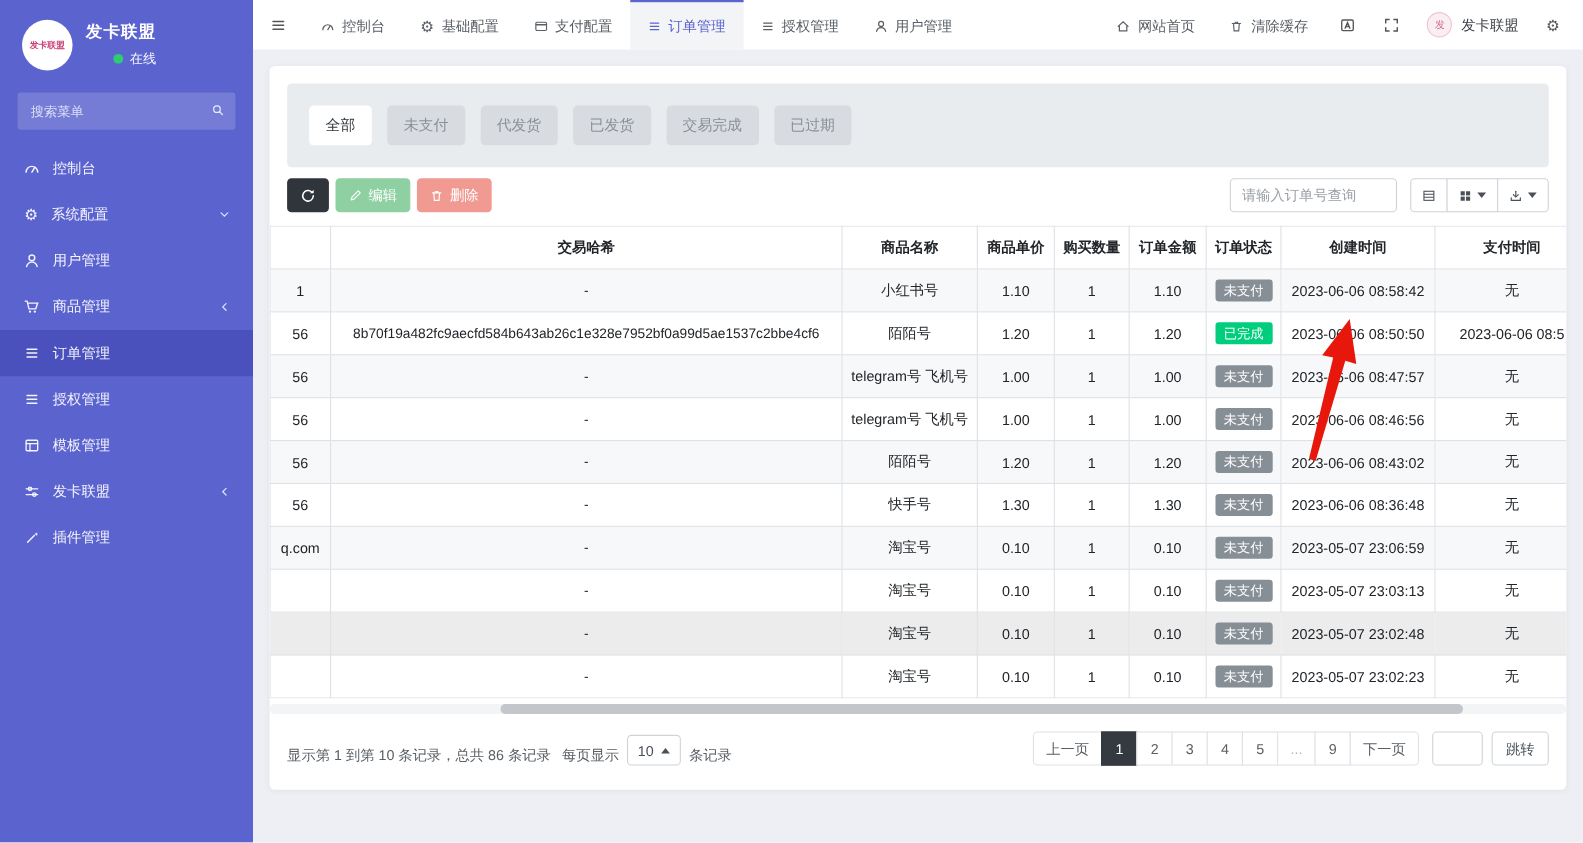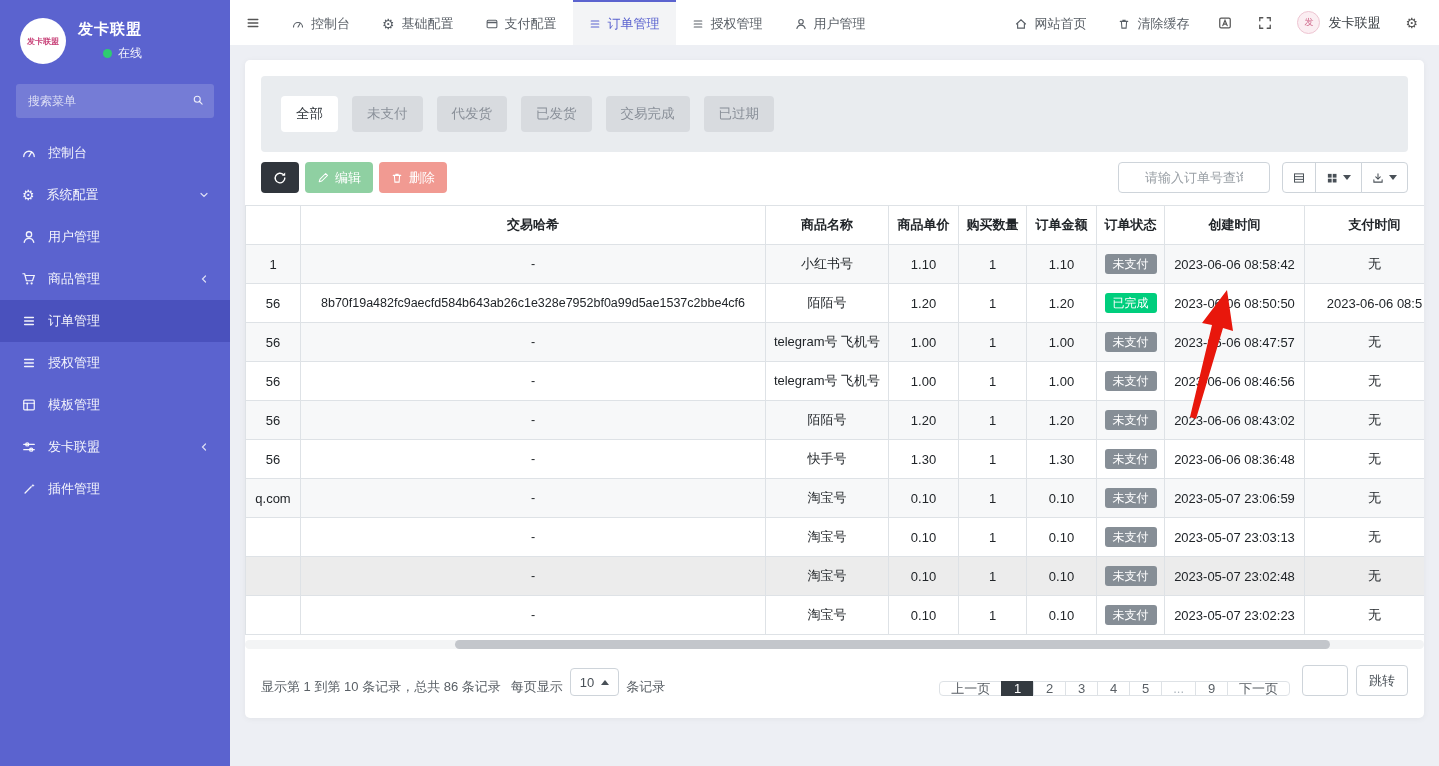--- a/index.html
+++ b/index.html
@@ -54,21 +54,21 @@
   .tab { padding:9px 15px; border-radius:4px; background:#d8dbdf; color:#8a9099; cursor:pointer; font-size:13.5px; }
   .tab.active { background:#fff; color:#32383e; }
 
   .toolbar { margin:8px 16px 12px; display:flex; align-items:center; }
   .btn { height:31px; border:none; border-radius:4px; font-size:13px; display:inline-flex; align-items:center;
     gap:6px; padding:0 12px; color:#fff; cursor:pointer; font-family:inherit; }
   .btn-refresh { background:#30353c; width:38px; justify-content:center; padding:0; }
   .btn-edit { background:#8fd0a2; margin-left:6px; }
   .btn-del { background:#f19a92; margin-left:6px; }
   .toolbar-right { margin-left:auto; display:flex; align-items:center; }
-  .search-input { width:152px; height:31px; border:1px solid #ced4da; border-radius:4px; padding:0 26px;
+  .search-input { width:152px; height:31px; border:1px solid #ced4da; border-radius:4px; padding:0 10px;
     font-size:13px; color:#0c4a6e; outline:none; font-family:inherit; }
   .search-input::placeholder { color:#9aa0a6; }
   .btn-group { margin-left:12px; display:flex; }
   .btn-light { background:#fff; border:1px solid #ced4da; color:#495057; height:31px; padding:0 10px;
     display:flex; align-items:center; gap:5px; cursor:pointer; margin-left:-1px; font-family:inherit; }
   .btn-group .btn-light:first-child { border-radius:4px 0 0 4px; margin-left:0; }
   .btn-group .btn-light:last-child { border-radius:0 4px 4px 0; }
   .caret-down { width:0; height:0; border-left:4px solid transparent; border-right:4px solid transparent; border-top:5px solid #495057; }
   .caret-up { width:0; height:0; border-left:4px solid transparent; border-right:4px solid transparent; border-bottom:5px solid #495057; }
 
@@ -83,21 +83,21 @@
   .badge-unpaid { background:var(--badge-unpaid,#868e96); }
   .badge-done { background:var(--badge-done,#00ce7d); }
 
   .hscroll { height:9px; margin:5px 0 4px; position:relative; background:#f3f4f5; border-radius:5px; }
   .hscroll .thumb { position:absolute; left:210px; width:875px; height:9px; background:#c3c6cb; border-radius:5px; cursor:pointer; }
 
   .pagi { display:flex; align-items:flex-end; padding:12px 16px 16px; color:#5a6066; }
   .perpage { display:inline-flex; align-items:center; gap:7px; border:1px solid #ced4da; border-radius:4px;
     height:28px; padding:0 9px; margin:0 7px; color:#495057; background:#fff; cursor:pointer; font-family:inherit; font-size:13px; }
   .pages { margin-left:auto; display:flex; }
-  .pbtn { min-width:33px; height:15px; padding:0 11px; display:flex; align-items:center; justify-content:center;
+  .pbtn { min-width:33px; height:31px; padding:0 11px; display:flex; align-items:center; justify-content:center;
     border:1px solid #dee2e6; background:#fff; color:#5a6066; margin-left:-1px; font-size:13px; cursor:pointer; font-family:inherit; }
   .pbtn:first-child { border-radius:4px 0 0 4px; margin-left:0; }
   .pbtn:last-child { border-radius:0 4px 4px 0; }
   .pbtn.active { background:#343a40; color:#fff; border-color:#343a40; }
   .pbtn.dots { color:#adb5bd; }
   .jump-input { width:46px; height:31px; border:1px solid #ced4da; border-radius:4px; margin-left:12px; outline:none; padding:0 8px; font-family:inherit; }
   .jump-btn { height:31px; padding:0 12px; border:1px solid #ced4da; border-radius:4px; background:#fff;
     color:#495057; margin-left:8px; cursor:pointer; font-family:inherit; font-size:13px; }
 
   .arrow-overlay { position:absolute; left:0; top:0; width:1439px; height:766px; pointer-events:none; z-index:40; }

